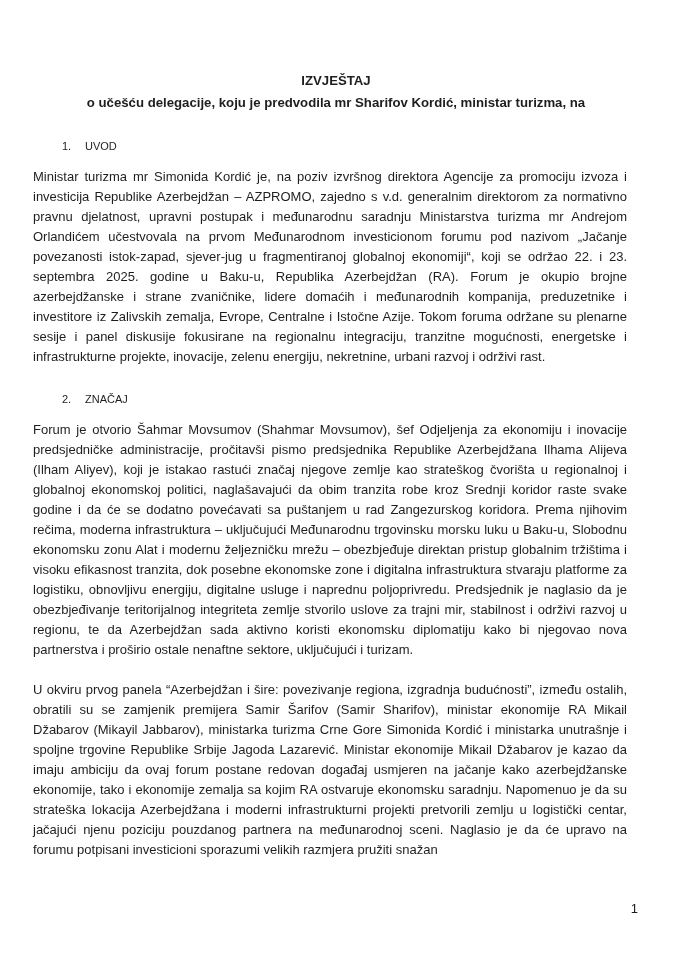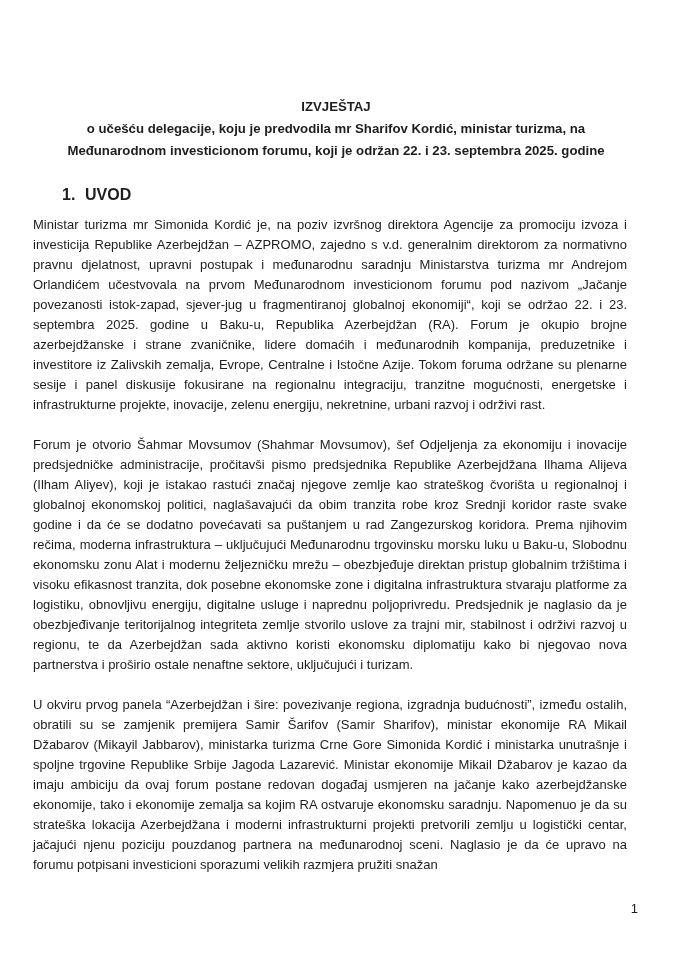--- a/index.html
+++ b/index.html
@@ -9,33 +9,33 @@
     font-family: "Liberation Sans", sans-serif;
     color: #1e1e1e;
   }
   .page {
     position: relative;
     width: 679px; height: 960px;
     background: #ffffff;
     overflow: hidden;
   }
   .content {
-    padding: 96px 40px 0 33px; 
+    padding: 70px 40px 0 33px; 
   }
   .title-block {
     font-weight: bold;
     font-size: 13.2px;
     line-height: 22px;
     text-align: center;
   }
   .doc-title { }
   .doc-subtitle div { }
   .section-heading {
-    font-weight: bold;
-    font-size: 16px;
+    font-weight: normal;
+    font-size: 11px;
     line-height: 21px;
     padding-left: 29px;
     margin: 22px 0 10px 0;
     white-space: nowrap;
   }
   .section:first-of-type .section-heading { margin-top: 38px; }
   .section-heading .h-num {
     display: inline-block;
     width: 23px;
   }
@@ -56,32 +56,34 @@
 </head>
 <body>
 
 <div class="page">
   <div class="content">
 
     <div class="title-block">
       <div class="doc-title">IZVJEŠTAJ</div>
       <div class="doc-subtitle">
         <div>o učešću delegacije, koju je predvodila mr Sharifov Kordić, ministar turizma, na</div>
-        <div>Međunarodnom investicionom forumu, koji je održan 22. i 23. septembra 2025. godine</div>
       </div>
     </div>
 
     <div class="section">
       <div class="section-heading">
         <span class="h-num">1.</span><span class="h-label">UVOD</span>
       </div>
       <p class="para">Ministar turizma mr Simonida Kordić je, na poziv izvršnog direktora Agencije za promociju izvoza i investicija Republike Azerbejdžan – AZPROMO, zajedno s v.d. generalnim direktorom za normativno pravnu djelatnost, upravni postupak i međunarodnu saradnju Ministarstva turizma mr Andrejom Orlandićem učestvovala na prvom Međunarodnom investicionom forumu pod nazivom „Jačanje povezanosti istok-zapad, sjever-jug u fragmentiranoj globalnoj ekonomiji“, koji se održao 22. i 23. septembra 2025. godine u Baku-u, Republika Azerbejdžan (RA). Forum je okupio brojne azerbejdžanske i strane zvaničnike, lidere domaćih i međunarodnih kompanija, preduzetnike i investitore iz Zalivskih zemalja, Evrope, Centralne i Istočne Azije. Tokom foruma održane su plenarne sesije i panel diskusije fokusirane na regionalnu integraciju, tranzitne mogućnosti, energetske i infrastrukturne projekte, inovacije, zelenu energiju, nekretnine, urbani razvoj i održivi rast.</p>
     </div>
 
     <div class="section">
+      <div class="section-heading">
+        <span class="h-num">2.</span><span class="h-label">ZNAČAJ</span>
+      </div>
       <p class="para">Forum je otvorio Šahmar Movsumov (Shahmar Movsumov), šef Odjeljenja za ekonomiju i inovacije predsjedničke administracije, pročitavši pismo predsjednika Republike Azerbejdžana Ilhama Alijeva (Ilham Aliyev), koji je istakao rastući značaj njegove zemlje kao strateškog čvorišta u regionalnoj i globalnoj ekonomskoj politici, naglašavajući da obim tranzita robe kroz Srednji koridor raste svake godine i da će se dodatno povećavati sa puštanjem u rad Zangezurskog koridora. Prema njihovim rečima, moderna infrastruktura – uključujući Međunarodnu trgovinsku morsku luku u Baku-u, Slobodnu ekonomsku zonu Alat i modernu željezničku mrežu – obezbjeđuje direktan pristup globalnim tržištima i visoku efikasnost tranzita, dok posebne ekonomske zone i digitalna infrastruktura stvaraju platforme za logistiku, obnovljivu energiju, digitalne usluge i naprednu poljoprivredu. Predsjednik je naglasio da je obezbjeđivanje teritorijalnog integriteta zemlje stvorilo uslove za trajni mir, stabilnost i održivi razvoj u regionu, te da Azerbejdžan sada aktivno koristi ekonomsku diplomatiju kako bi njegovao nova partnerstva i proširio ostale nenaftne sektore, uključujući i turizam.</p>
       <p class="para">U okviru prvog panela “Azerbejdžan i šire: povezivanje regiona, izgradnja budućnosti”, između ostalih, obratili su se zamjenik premijera Samir Šarifov (Samir Sharifov), ministar ekonomije RA Mikail Džabarov (Mikayil Jabbarov), ministarka turizma Crne Gore Simonida Kordić i ministarka unutrašnje i spoljne trgovine Republike Srbije Jagoda Lazarević.  Ministar ekonomije Mikail Džabarov je kazao da imaju ambiciju da ovaj forum postane redovan događaj usmjeren na jačanje kako azerbejdžanske ekonomije, tako i ekonomije zemalja sa kojim RA ostvaruje ekonomsku saradnju. Napomenuo je da su strateška lokacija Azerbejdžana i moderni infrastrukturni projekti pretvorili zemlju u logistički centar, jačajući njenu poziciju pouzdanog partnera na međunarodnoj sceni. Naglasio je da će upravo na forumu potpisani investicioni sporazumi velikih razmjera pružiti snažan</p>
     </div>
 
   </div>
 
   <div class="page-number">1</div>
 </div>
 
 </body></html>

